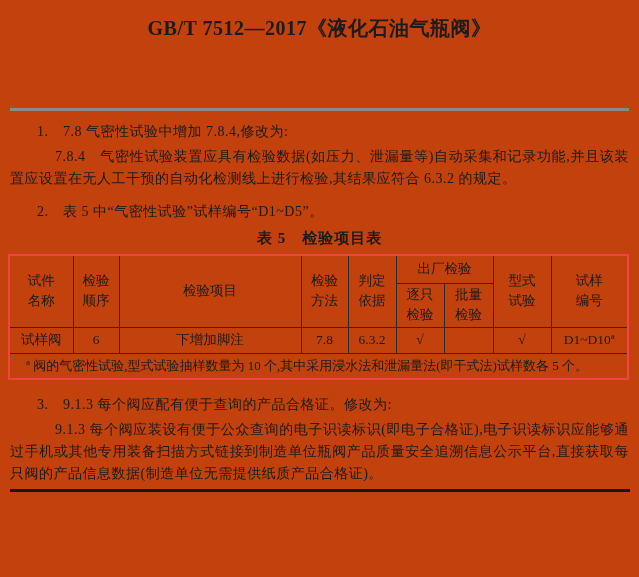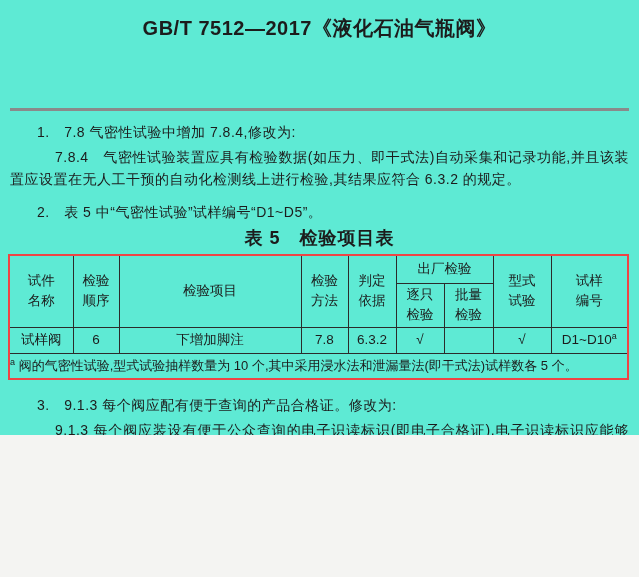--- a/index.html
+++ b/index.html
@@ -1,23 +1,23 @@
 <!DOCTYPE html>
 <html><head>
 <meta charset="utf-8">
 <style>
   * { margin: 0; padding: 0; box-sizing: border-box; }
   html, body { background: #f4f4f2; }
   .page {
     position: relative;
     width: 639px;
-    height: 435px;
-    background: #5eead4;
+    height: 577px;
+    background: #c2410c;
     color: #1c1c1c;
-    font-family: Liberation Sans, sans-serif;
+    font-family: Liberation Serif, serif;
     overflow: hidden;
   }
   .doc-title {
     padding-top: 14px;
     text-align: center;
     font-size: 20px;
     line-height: 28px;
     font-weight: bold;
     letter-spacing: 0.5px;
   }
@@ -46,21 +46,21 @@
   .content p.para { text-indent: 45px; }
   .content p + p.lead { margin-top: 11px; }
   sup {
     font-size: 9px;
     vertical-align: super;
     line-height: 0;
   }
   .tbl-caption {
     margin-top: 4px;
     text-align: center;
-    font-size: 18px;
+    font-size: 15px;
     line-height: 22px;
     font-weight: bold;
     letter-spacing: 1px;
   }
   table.inspection {
     margin: 5px 0 0 8px;
     width: 619px;
     border-collapse: collapse;
     table-layout: fixed;
     font-size: 13.5px;
@@ -74,20 +74,21 @@
     white-space: pre-line;
     line-height: 20px;
     padding: 1px 0;
   }
   table.inspection tr.grp-row th { height: 28px; }
   table.inspection tr.sub-row th { height: 44px; }
   table.inspection tr.data-row td { height: 26px; white-space: nowrap; }
   table.inspection tr.note-row td {
     height: 26px;
     text-align: left;
+    padding-left: 16px;
     font-size: 13px;
     white-space: nowrap;
     overflow: hidden;
   }
   .content2 {
     margin: 14px 10px 0 10px;
     font-size: 14px;
     line-height: 22px;
     text-align: justify;
     letter-spacing: 0.5px;
@@ -104,21 +105,21 @@
 <body>
 
 <div class="page">
 
   <div class="doc-title">GB/T 7512—2017《液化石油气瓶阀》</div>
 
   <div class="rule-top"></div>
 
   <div class="content">
     <p class="lead">1.　7.8 气密性试验中增加 7.8.4,修改为:</p>
-    <p class="para">7.8.4　气密性试验装置应具有检验数据(如压力、即干式法)自动采集和记录功能,并且该装置应设置在无人工干预的自动化检测线上进行检验,其结果应符合 6.3.2 的规定。</p>
+    <p class="para">7.8.4　气密性试验装置应具有检验数据(如压力、泄漏量等)自动采集和记录功能,并且该装置应设置在无人工干预的自动化检测线上进行检验,其结果应符合 6.3.2 的规定。</p>
     <p class="lead">2.　表 5 中“气密性试验”试样编号“D1~D5”。</p>
   </div>
 
   <div class="tbl-caption">表 5　检验项目表</div>
 
   <table class="inspection">
     <colgroup>
       <col style="width:64px">
         <col style="width:46px">
         <col style="width:182px">

